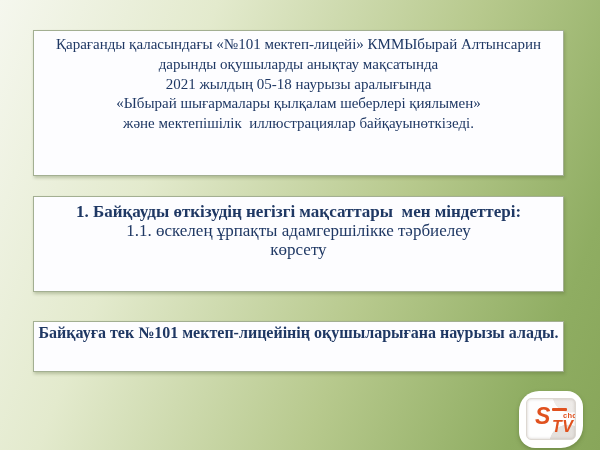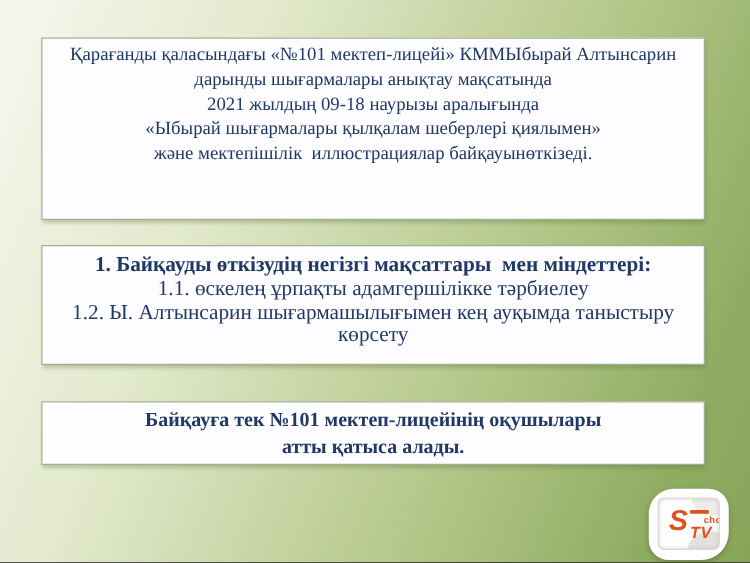--- a/index.html
+++ b/index.html
@@ -20,21 +20,21 @@
     text-align:center;
     box-sizing:border-box;
   }
   .line{white-space:pre-wrap;}
   #intro-box{top:30px;height:146px;font-size:15px;line-height:19.8px;padding-top:4px;}
   #goals-box{top:196px;height:96px;font-size:17px;line-height:18.8px;padding-top:6px;}
   #goals-box .title{font-weight:bold;}
   #participants-box{
     top:321px;height:51px;
     font-size:16px;line-height:21px;font-weight:bold;
-    display:flex;flex-direction:column;justify-content:center;
+    display:flex;flex-direction:row;justify-content:center;
   }
   
   #logo{
     position:absolute;left:519px;top:391px;width:64px;height:57px;
     background:#fff;
     border-radius:20px 16px 22px 16px;
     box-shadow:0 2px 4px rgba(60,80,30,0.35);
   }
   #logo .card{
     position:absolute;left:7px;top:7px;right:7px;bottom:8px;
@@ -56,46 +56,45 @@
   #logo .bar{position:absolute;left:25px;top:9px;width:15px;height:2.5px;border-radius:1px;}
   #logo .chool{
     position:absolute;left:24px;top:12px;
     font-family:"Liberation Sans", sans-serif;
     font-weight:bold;font-size:7.5px;letter-spacing:0.3px;
   }
   #logo .tv{
     position:absolute;left:25px;top:19px;
     font-family:"Liberation Sans", sans-serif;
     font-weight:bold;font-style:italic;
-    font-size:13px;letter-spacing:0.5px;
+    font-size:16px;letter-spacing:0.5px;
   }
 </style>
 </head>
 <body>
 
 <div id="slide">
 
   <div class="textbox" id="intro-box">
     <div class="line">Қарағанды қаласындағы «№101 мектеп-лицейі» КММЫбырай Алтынсарин</div>
-    <div class="line">дарынды шығармалары анықтау мақсатында</div>
-    <div class="line">2021 жылдың 09-18 наурызы аралығында</div>
+    <div class="line">дарынды оқушыларды анықтау мақсатында</div>
+    <div class="line">2021 жылдың 05-18 наурызы аралығында</div>
     <div class="line">«Ыбырай шығармалары қылқалам шеберлері қиялымен»</div>
     <div class="line">және мектепішілік  иллюстрациялар байқауынөткізеді.</div>
   </div>
 
   <div class="textbox" id="goals-box">
     <div class="line title">1. Байқауды өткізудің негізгі мақсаттары  мен міндеттері:</div>
     <div class="line">1.1. өскелең ұрпақты адамгершілікке тәрбиелеу</div>
-    <div class="line">1.2. Ы. Алтынсарин шығармашылығымен кең ауқымда таныстыру</div>
     <div class="line">көрсету</div>
   </div>
 
   <div class="textbox" id="participants-box">
     <div class="line">Байқауға тек №101 мектеп-лицейінің оқушылары</div>
-    <div class="line">атты қатыса алады.</div>
+    <div class="line">ғана наурызы алады.</div>
   </div>
 
   <div id="logo">
     <div class="card">
       <span class="s logo-col" style="color: rgb(224, 81, 30);">S</span>
       <span class="bar logo-bg" style="background: rgb(224, 81, 30);"></span>
       <span class="chool logo-col" style="color: rgb(224, 81, 30); padding-left: 12px;">chool</span>
       <span class="tv logo-col" style="color: rgb(224, 81, 30);">TV</span>
     </div>
   </div>

